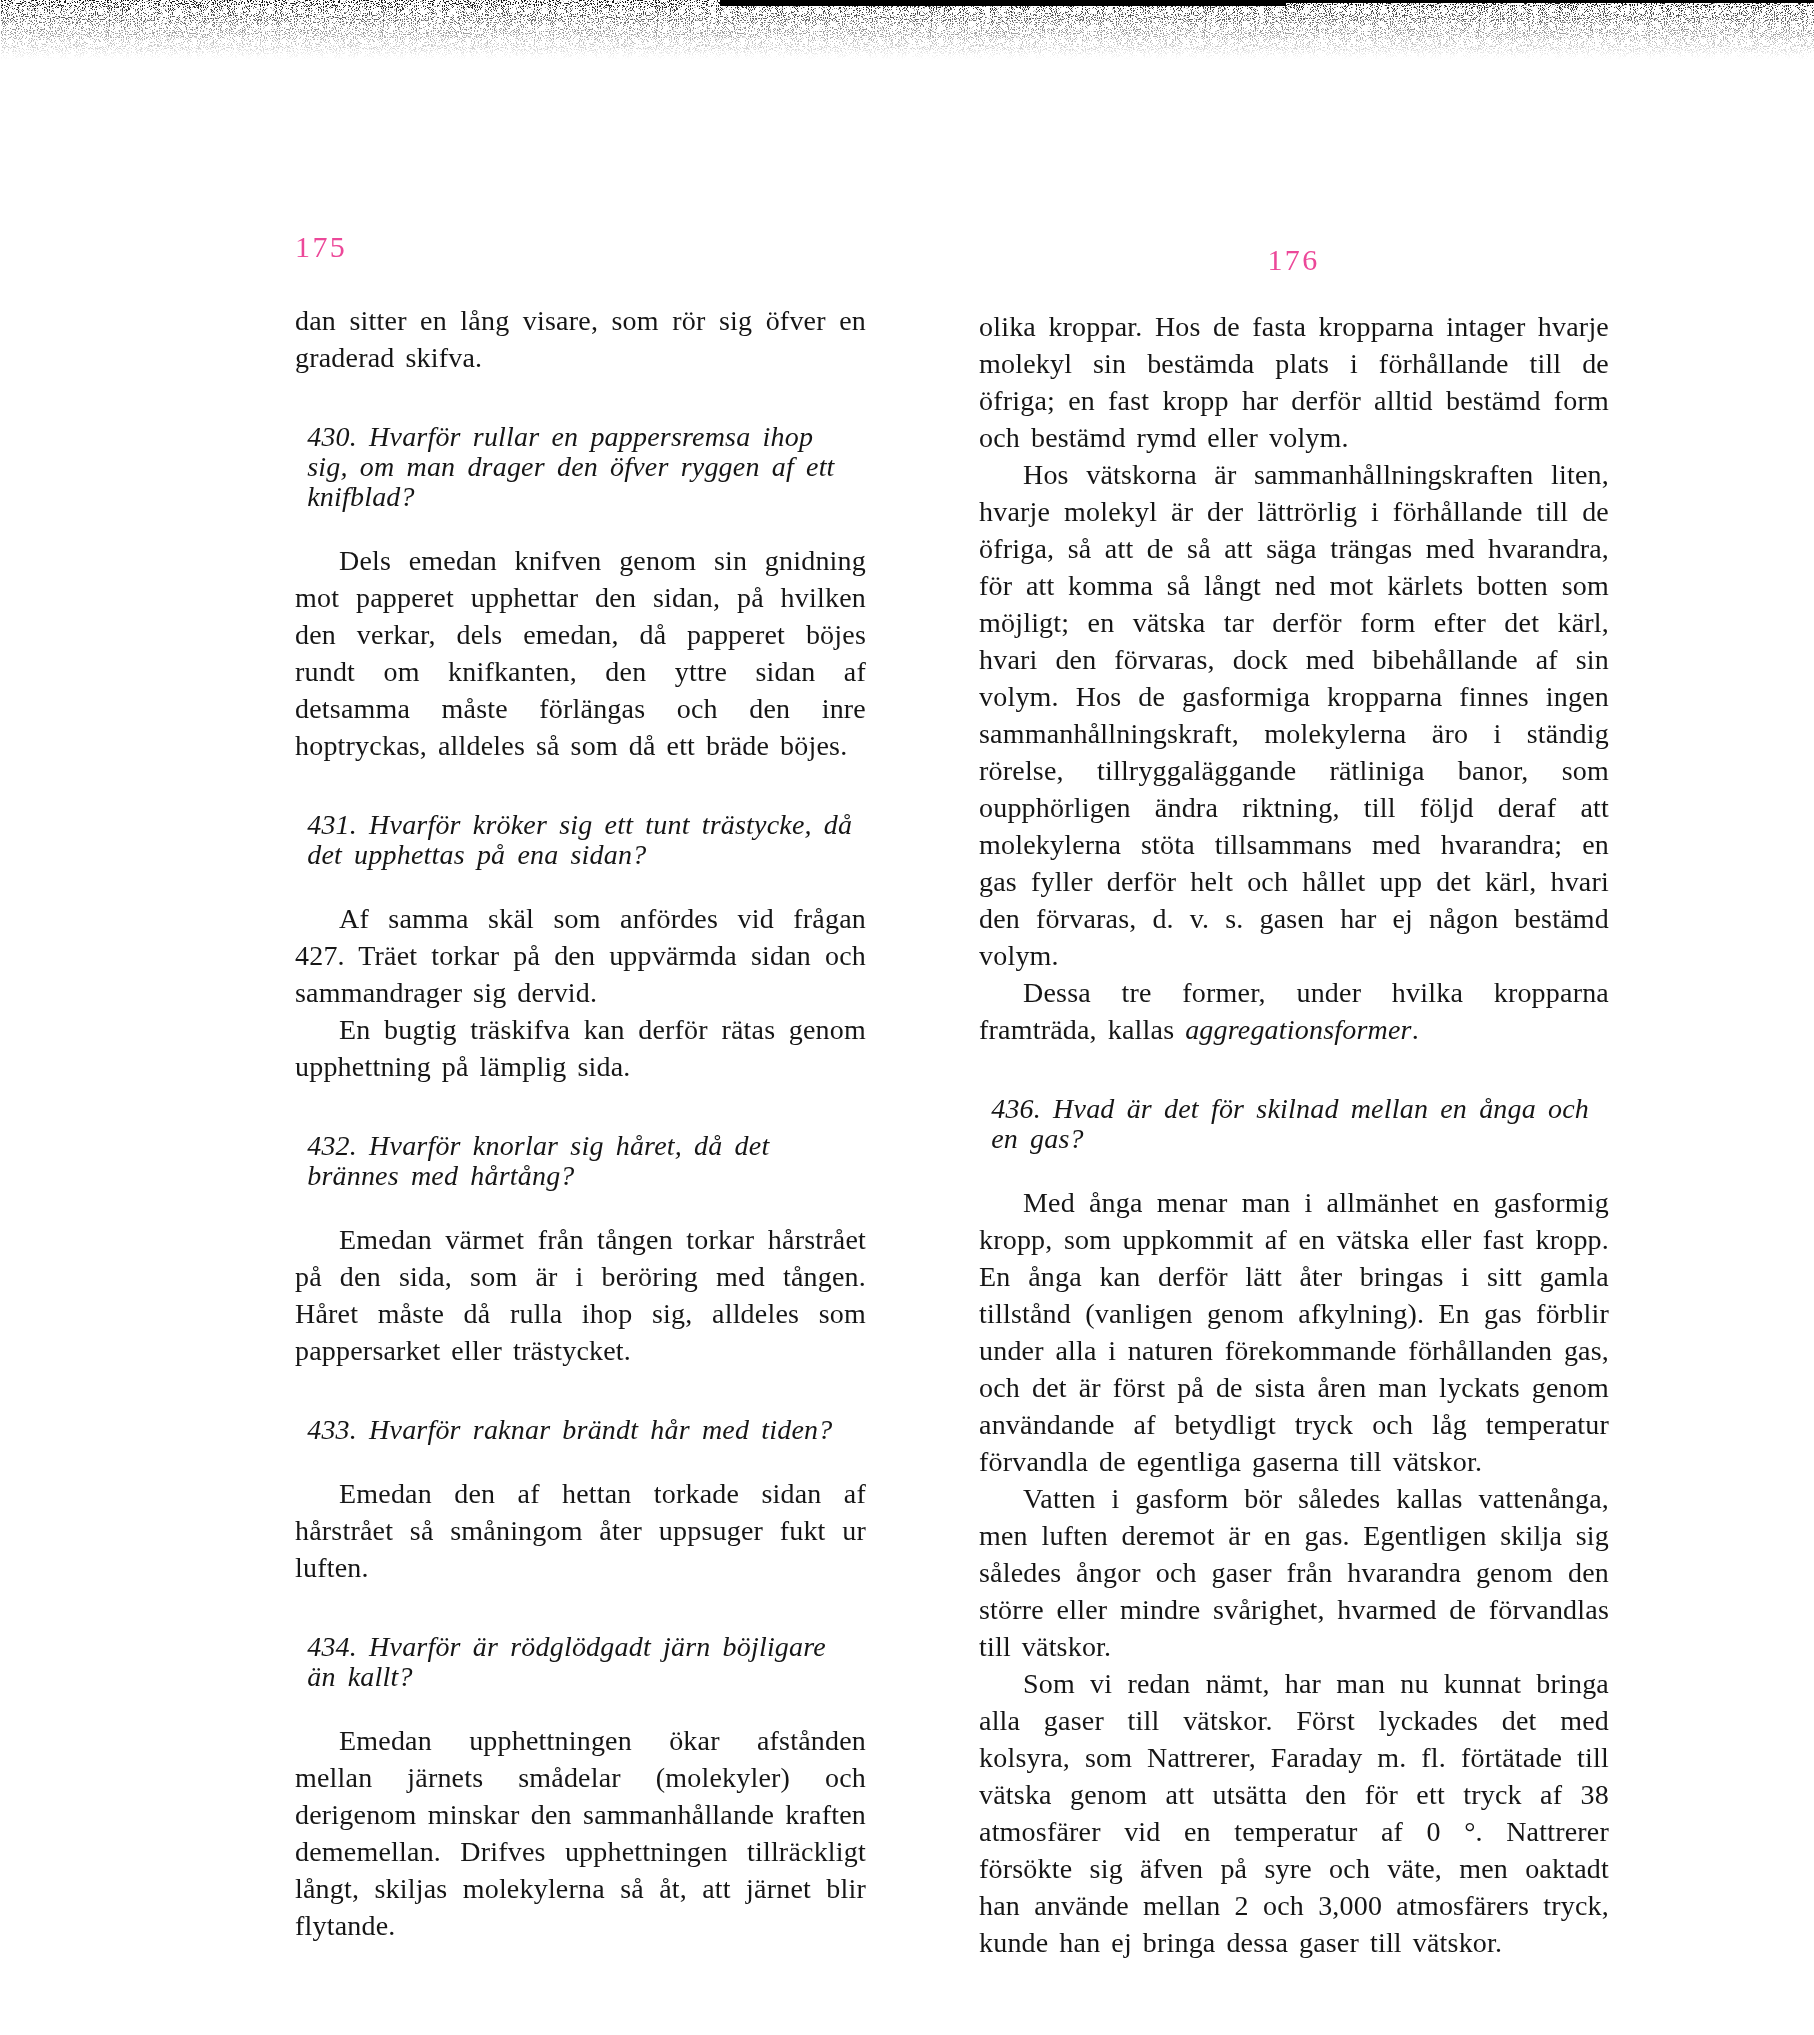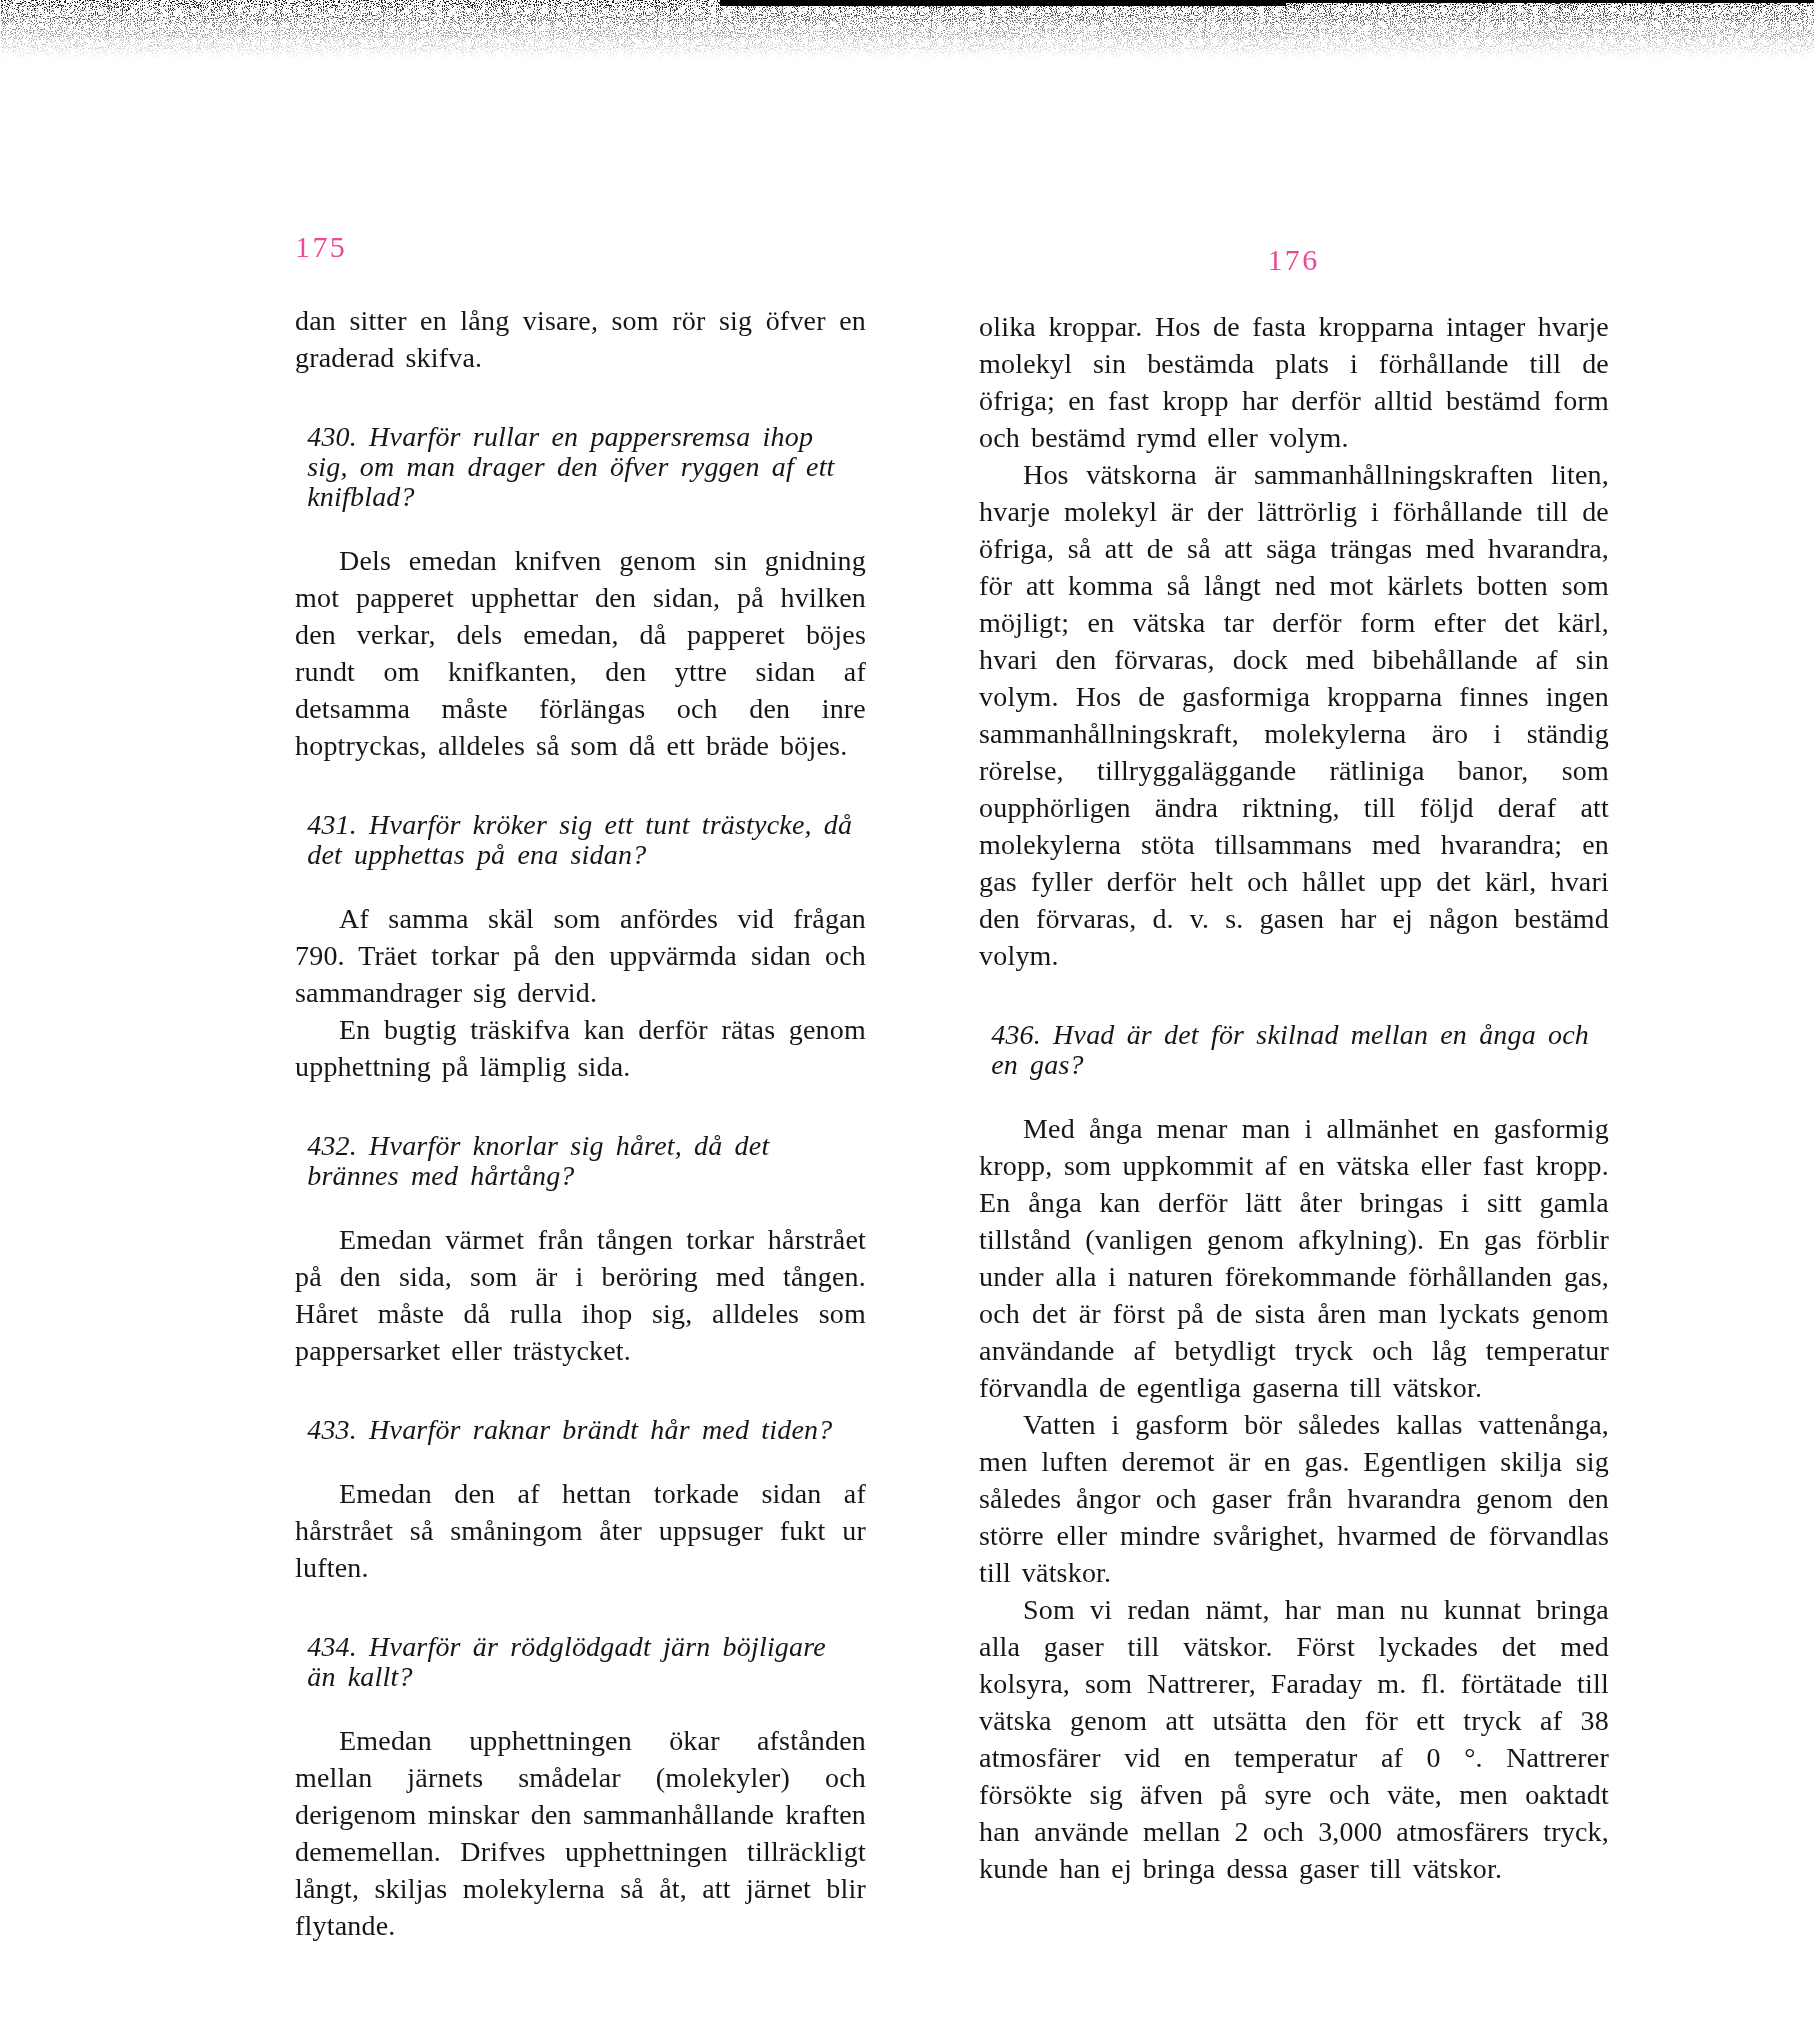--- a/index.html
+++ b/index.html
@@ -87,37 +87,38 @@
   <div class="page-number left">175</div>
   <div class="page-number right">176</div>
 
   <section class="col col-left">
     <p class="body noindent">dan sitter en lång visare, som rör sig öfver en graderad skifva.</p>
 
     <h2 class="q">430. Hvarför rullar en pappersremsa ihop sig, om man drager den öfver ryggen af ett knifblad?</h2>
     <p class="body">Dels emedan knifven genom sin gnidning mot papperet upphettar den sidan, på hvilken den verkar, dels emedan, då papperet böjes rundt om knifkanten, den yttre sidan af detsamma måste förlängas och den inre hoptryckas, alldeles så som då ett bräde böjes.</p>
 
     <h2 class="q">431. Hvarför kröker sig ett tunt trästycke, då det upphettas på ena sidan?</h2>
-    <p class="body">Af samma skäl som anfördes vid frågan 790.  Träet torkar på den uppvärmda sidan och sammandrager sig dervid.</p>
+    <p class="body">Af samma skäl som anfördes vid frågan 427.  Träet torkar på den uppvärmda sidan och sammandrager sig dervid.</p>
     <p class="body">En bugtig träskifva kan derför rätas genom upphettning på lämplig sida.</p>
 
     <h2 class="q">432. Hvarför knorlar sig håret, då det brännes med hårtång?</h2>
     <p class="body">Emedan värmet från tången torkar hårstrået på den sida, som är i beröring med tången.  Håret måste då rulla ihop sig, alldeles som pappersarket eller trästycket.</p>
 
     <h2 class="q">433. Hvarför raknar brändt hår med tiden?</h2>
     <p class="body">Emedan den af hettan torkade sidan af hårstrået så småningom åter uppsuger fukt ur luften.</p>
 
     <h2 class="q">434. Hvarför är rödglödgadt järn böjligare än kallt?</h2>
     <p class="body">Emedan upphettningen ökar afstånden mellan järnets smådelar (molekyler) och derigenom minskar den sammanhållande kraften dememellan.  Drifves upphettningen tillräckligt långt, skiljas molekylerna så åt, att järnet blir flytande.</p>
 
   </section>
 
   <section class="col col-right">
     <p class="body noindent">olika kroppar.  Hos de fasta kropparna intager hvarje molekyl sin bestämda plats i förhållande till de öfriga; en fast kropp har derför alltid bestämd form och bestämd rymd eller volym.</p>
     <p class="body">Hos vätskorna är sammanhållningskraften liten, hvarje molekyl är der lättrörlig i förhållande till de öfriga, så att de så att säga trängas med hvarandra, för att komma så långt ned mot kärlets botten som möjligt; en vätska tar derför form efter det kärl, hvari den förvaras, dock med bibehållande af sin volym.  Hos de gasformiga kropparna finnes ingen sammanhållningskraft, molekylerna äro i ständig rörelse, tillryggaläggande rätliniga banor, som oupphörligen ändra riktning, till följd deraf att molekylerna stöta tillsammans med hvarandra; en gas fyller derför helt och hållet upp det kärl, hvari den förvaras, d. v. s. gasen har ej någon bestämd volym.</p>
+    <p class="body"><span>Dessa tre former, under hvilka kropparna framträda, kallas </span><i>aggregationsformer</i><span>.</span></p>
 
     <h2 class="q">436. Hvad är det för skilnad mellan en ånga och en gas?</h2>
     <p class="body">Med ånga menar man i allmänhet en gasformig kropp, som uppkommit af en vätska eller fast kropp.  En ånga kan derför lätt åter bringas i sitt gamla tillstånd (vanligen genom afkylning).  En gas förblir under alla i naturen förekommande förhållanden gas, och det är först på de sista åren man lyckats genom användande af betydligt tryck och låg temperatur förvandla de egentliga gaserna till vätskor.</p>
     <p class="body">Vatten i gasform bör således kallas vattenånga, men luften deremot är en gas. Egentligen skilja sig således ångor och gaser från hvarandra genom den större eller mindre svårighet, hvarmed de förvandlas till vätskor.</p>
 
     <p class="body">Som vi redan nämt, har man nu kunnat bringa alla gaser till vätskor.  Först lyckades det med kolsyra, som Nattrerer, Faraday m. fl. förtätade till vätska genom att utsätta den för ett tryck af 38 atmosfärer vid en temperatur af 0 °.  Nattrerer försökte sig äfven på syre och väte, men oaktadt han använde mellan 2 och 3,000 atmosfärers tryck, kunde han ej bringa dessa gaser till vätskor.</p>
   </section>
 
 </div>
 

